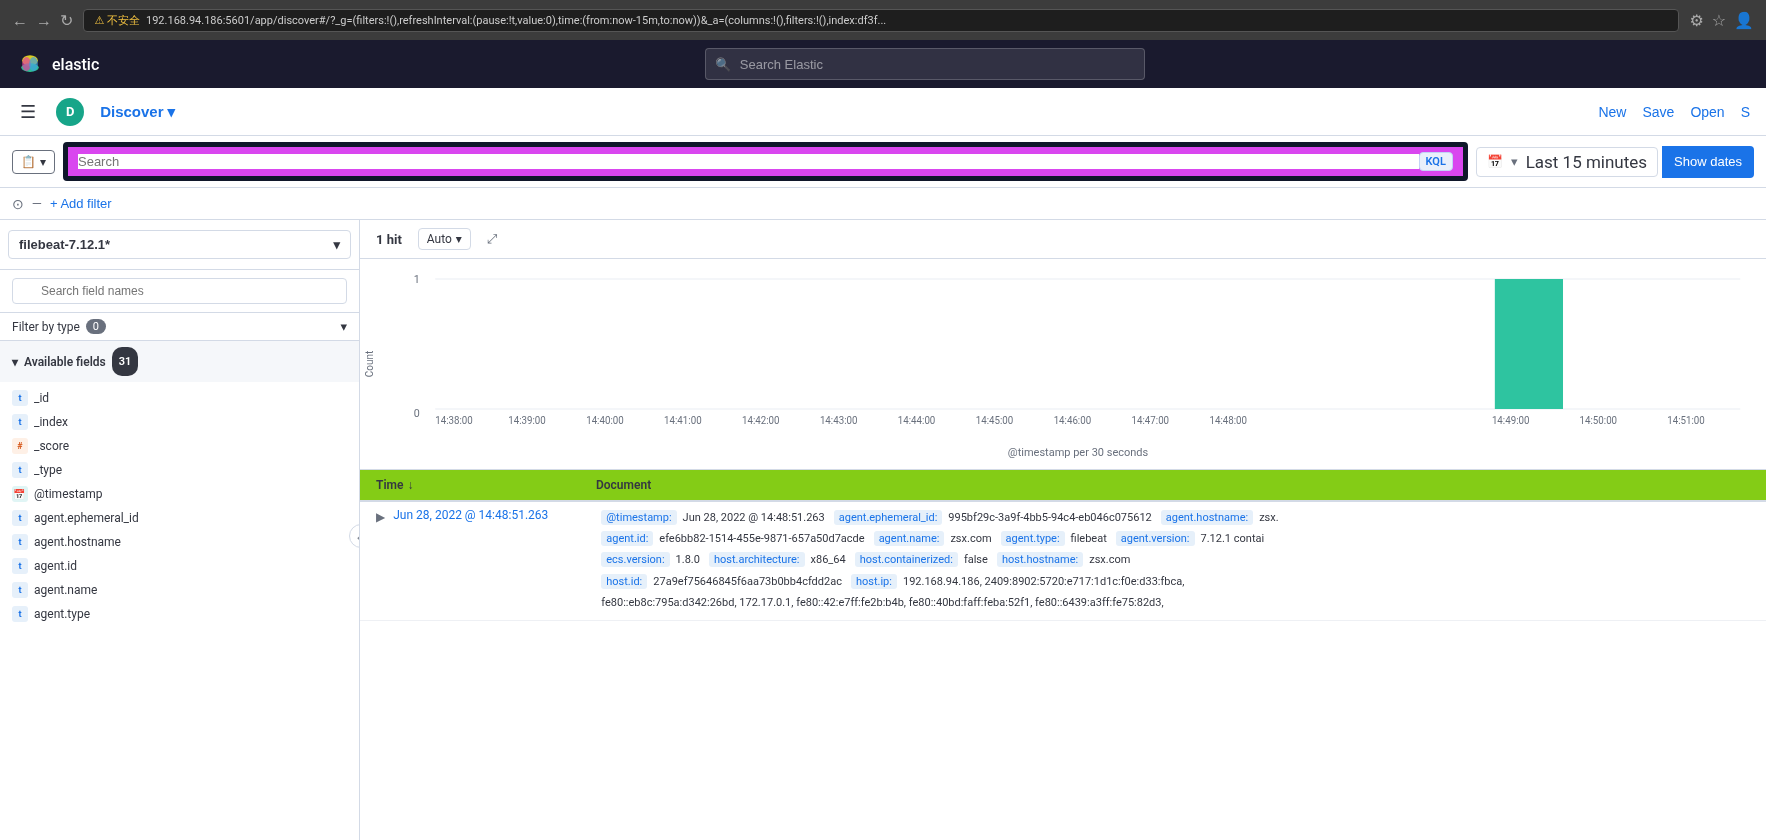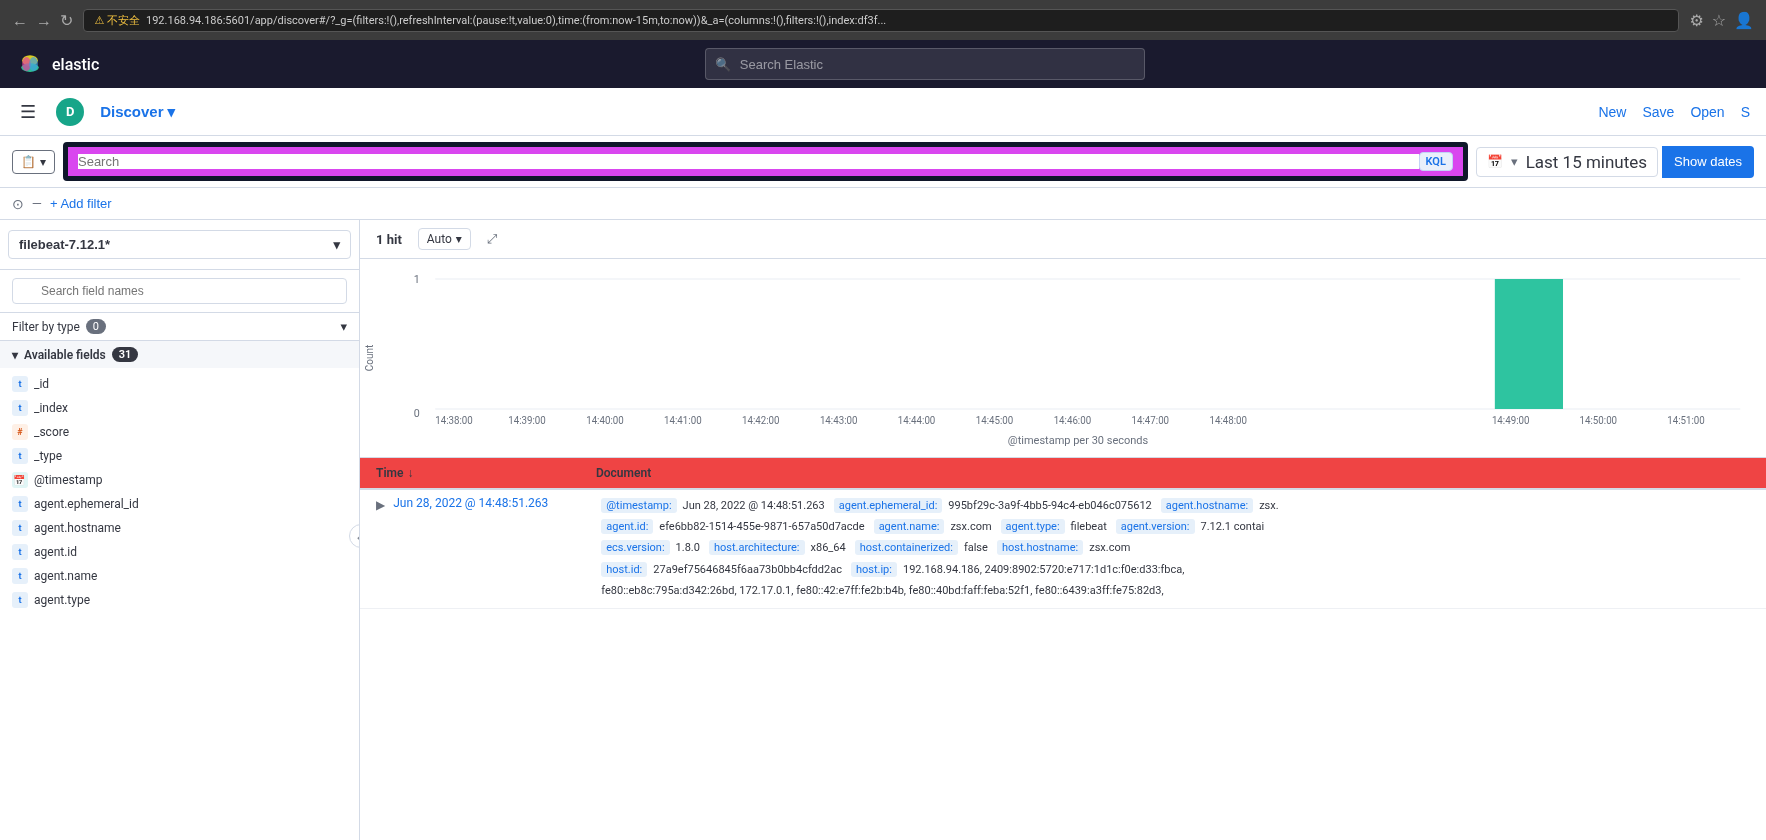--- a/index.html
+++ b/index.html
@@ -336,21 +336,21 @@
       font-weight: 600;
       color: #343741;
       display: flex;
       align-items: center;
       gap: 6px;
     }
     .available-fields-count {
       background: #343741;
       color: #fff;
       border-radius: 10px;
-      padding: 1px 7px;
+      padding: 8px 7px;
       font-size: 11px;
     }
     .fields-list {
       flex: 1;
       overflow-y: auto;
       padding: 4px 0;
     }
     .field-item {
       display: flex;
       align-items: center;
@@ -421,36 +421,36 @@
       writing-mode: vertical-rl;
       text-orientation: mixed;
     }
     .chart-wrapper {
       margin-left: 30px;
     }
     .chart-x-label {
       text-align: center;
       font-size: 11px;
       color: #69707d;
-      margin-top: 2px;
+      margin-top: 14px;
     }
 
     
     .results-table {
       flex: 1;
       overflow-y: auto;
       background: #fff;
     }
     .table-header {
       display: flex;
       padding: 8px 16px;
       border-bottom: 2px solid #d3dae6;
       position: sticky;
       top: 0;
-      background: #ef4444;
+      background: #84cc16;
       z-index: 5;
     }
     .th-time {
       width: 220px;
       font-size: 12px;
       font-weight: 600;
       color: #343741;
       display: flex;
       align-items: center;
       gap: 4px;

